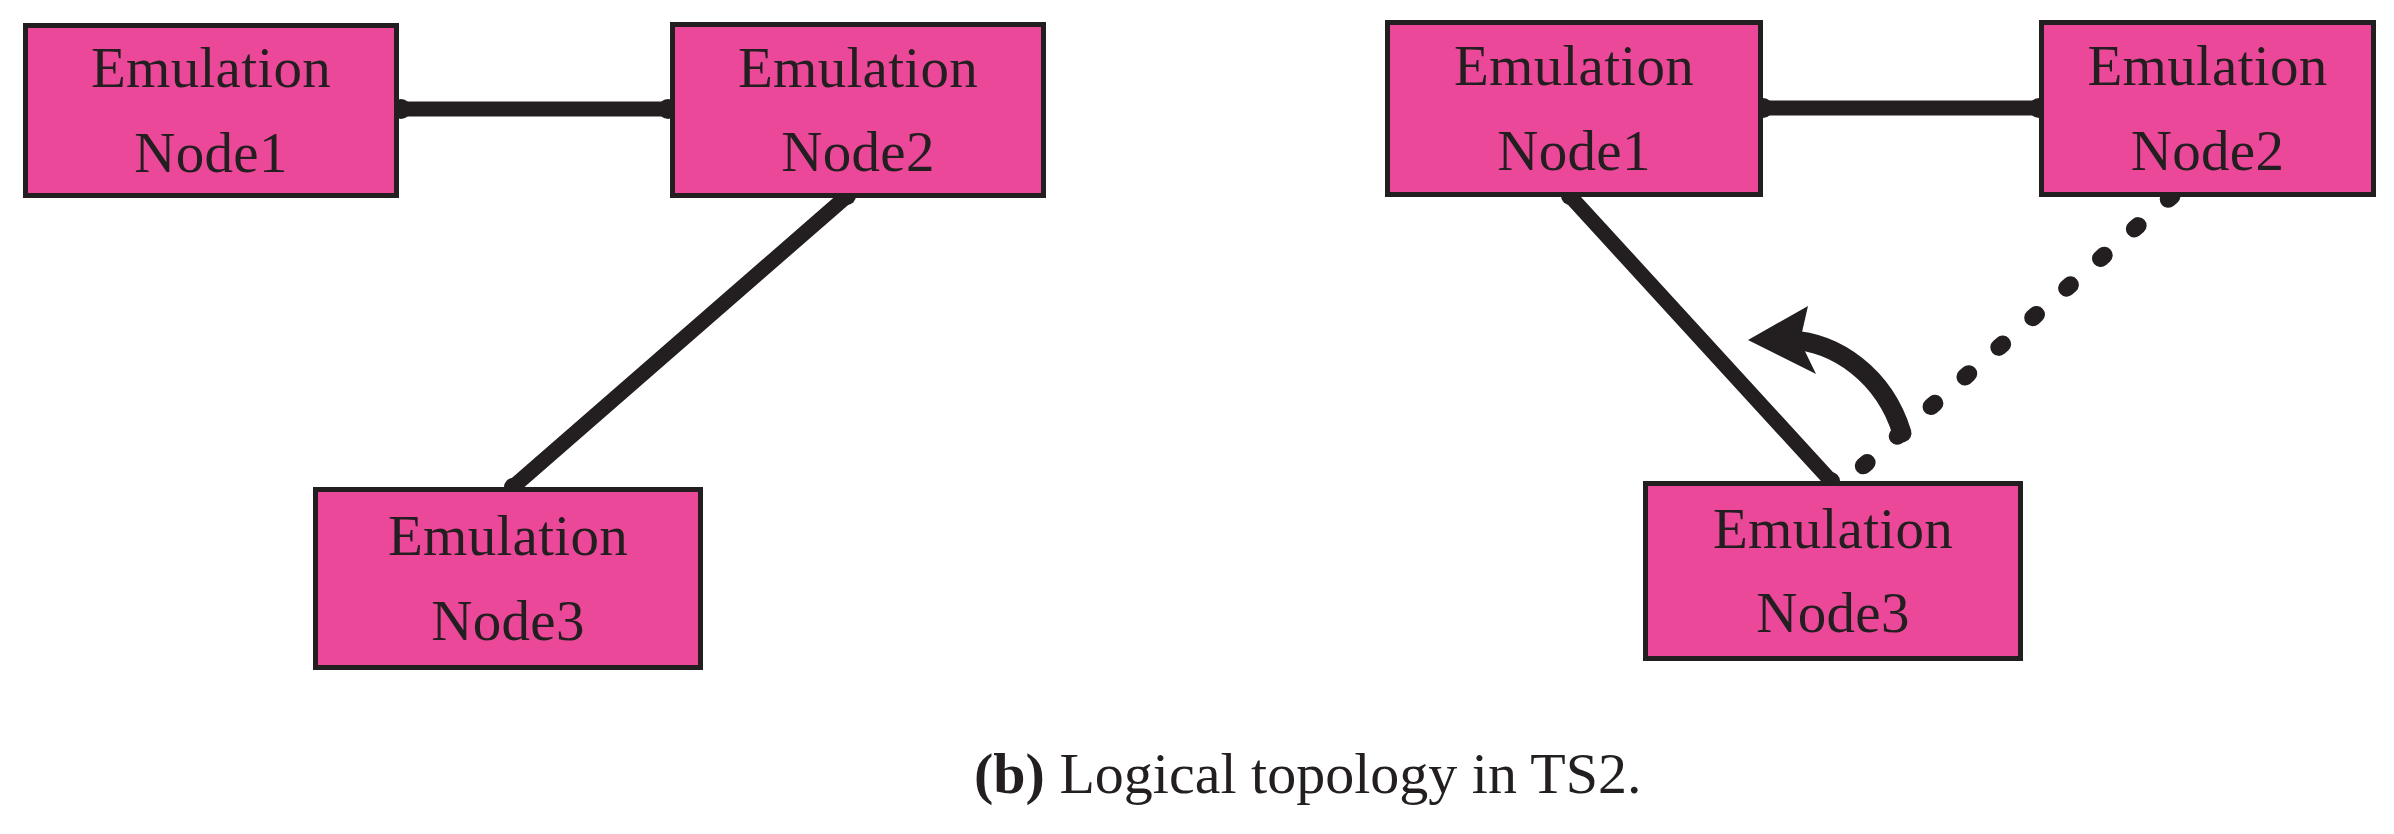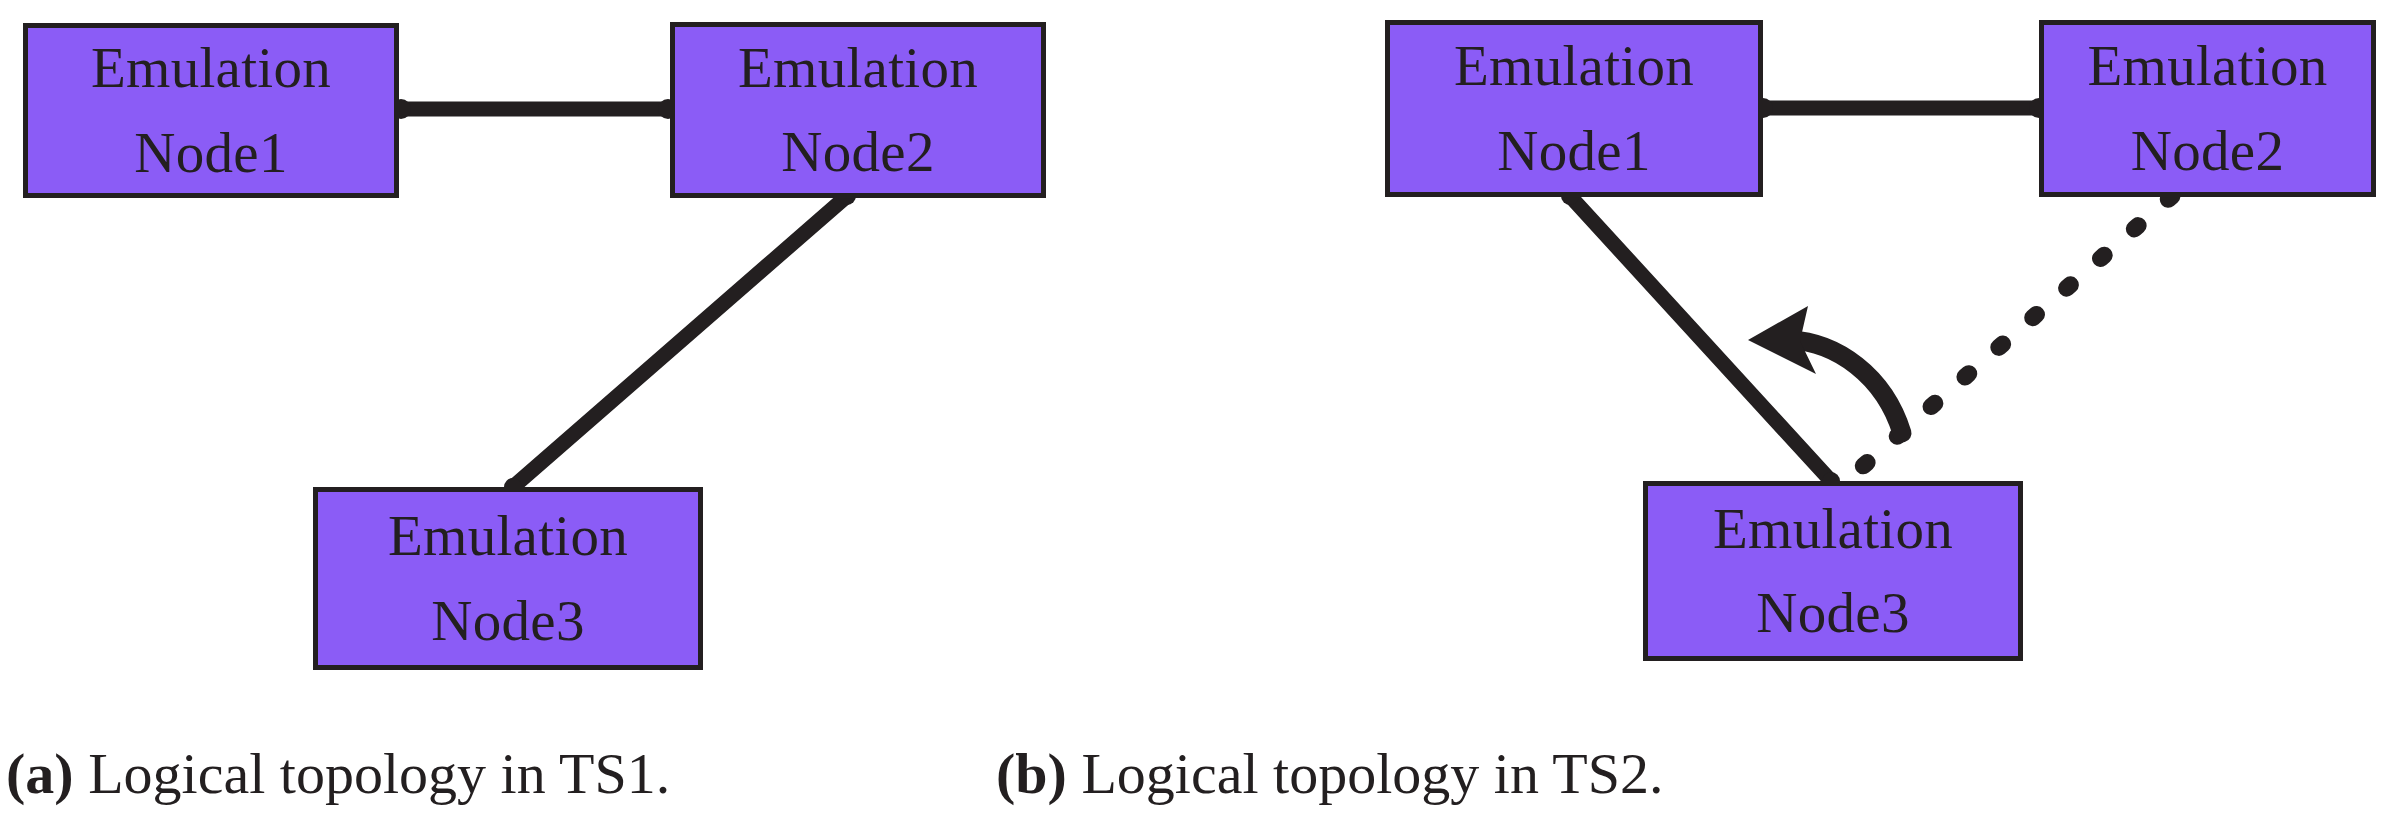--- a/index.html
+++ b/index.html
@@ -12,21 +12,21 @@
     width: 2394px;
     height: 834px;
     background: #ffffff;
     font-family: "Liberation Serif", "DejaVu Serif", serif;
     overflow: hidden;
   }
   .node-box {
     position: absolute;
     box-sizing: border-box;
     border: 5px solid #231f20;
-    background: #8b5cf6;
+    background: #ec4899;
     display: flex;
     flex-direction: column;
     align-items: center;
     justify-content: center;
     color: #231f20;
     z-index: 3;
   }
   .node-line {
     font-size: 57px;
     line-height: 1.16;
@@ -114,21 +114,18 @@
   <div class="node-box" style="left:2039px; top:20px; width:337px; height:177px;">
     <div class="node-line">Emulation</div>
     <div class="node-line second">Node2</div>
   </div>
 
   <div class="node-box" style="left:1643px; top:481px; width:380px; height:180px;">
     <div class="node-line">Emulation</div>
     <div class="node-line second">Node3</div>
   </div>
 
-  <div class="caption" style="left:6px; top:742px;">
-    <b>(a)</b><span> Logical topology in TS1.</span>
-  </div>
 
-  <div class="caption" style="left:996px; top:742px;">
+  <div class="caption" style="left:974px; top:742px;">
     <b>(b)</b><span> Logical topology in TS2.</span>
   </div>
 
 </div>
 
 </body></html>

